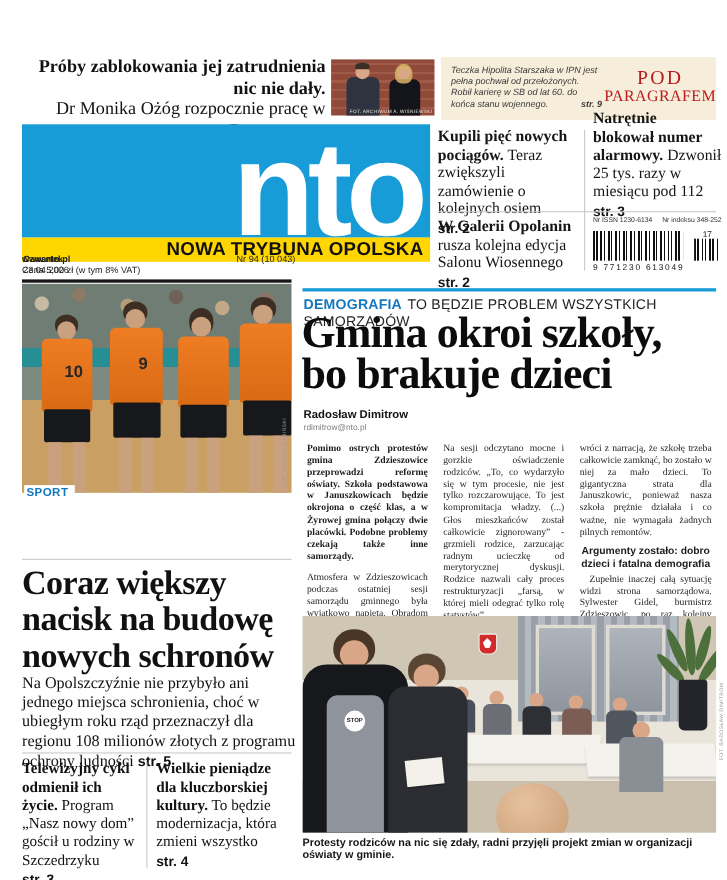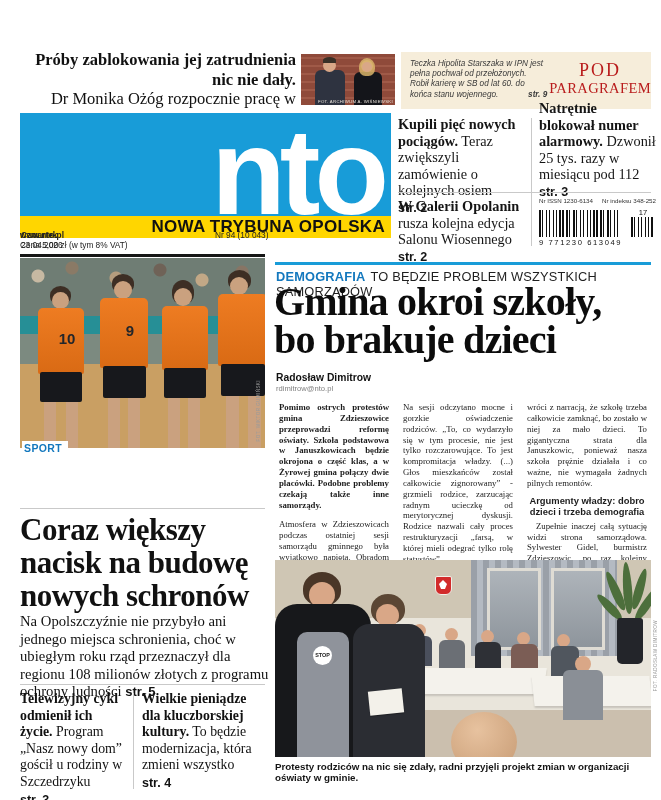--- a/index.html
+++ b/index.html
@@ -266,21 +266,21 @@
   <div class="abs col" style="left:275px;">
     <p class="lead">Pomimo ostrych protestów gmina Zdzieszowice przeprowadzi reformę oświaty. Szkoła podstawowa w Januszkowicach będzie okrojona o część klas, a w Żyrowej gmina połączy dwie placówki. Podobne problemy czekają także inne samorządy.</p>
     <p>Atmosfera w Zdzieszowicach podczas ostatniej sesji samorządu gminnego była wyjątkowo napięta. Obradom przyglądali się rodzice uczniów - przyszli na sesję w czarnych koszulkach z nadrukowanym hasłem: „Stop. Nie zabierajcie nam przyszłości naszych dzieci”. Wcześniej przeprowadzili zmasowaną akcję protestacyjną, a pod petycją zebrali potężną liczbę 1277 podpisów.</p>
   </div>
   <div class="abs col" style="left:399px;">
     <p>Na sesji odczytano mocne i gorzkie oświadczenie rodziców. „To, co wydarzyło się w tym procesie, nie jest tylko rozczarowujące. To jest kompromitacja władzy. (...) Głos mieszkańców został całkowicie zignorowany” - grzmieli rodzice, zarzucając radnym ucieczkę od merytorycznej dyskusji. Rodzice nazwali cały proces restrukturyzacji „farsą, w której mieli odegrać tylko rolę statystów”.</p>
     <p class="indent mt">Pomimo protestów, radni i tak podjęli uchwały w sprawie przeprowadzenia zmian. Mieszkańcy Januszkowic obawiają się, że to dopiero początek problemów w ich miejscowości. - To bardzo krótkowzroczna i niezwykle szkodliwa decyzja - komentuje sprawę w imieniu protestujących Marcin Gasz, przewodniczący Rady Rodziców. - Gmina zabierze nam teraz część najstarszych uczniów, a za kilka lat po-</p>
   </div>
   <div class="abs col" style="left:523px;width:128px;">
     <p>wróci z narracją, że szkołę trzeba całkowicie zamknąć, bo zostało w niej za mało dzieci. To gigantyczna strata dla Januszkowic, ponieważ nasza szkoła prężnie działała i co ważne, nie wymagała żadnych pilnych remontów.</p>
-    <p class="subhead">Argumenty władzy: dobro dzieci i trzeba demografia</p>
+    <p class="subhead">Argumenty zostało: dobro dzieci i fatalna demografia</p>
     <p class="indent">Zupełnie inaczej całą sytuację widzi strona samorządowa. Sylwester Gidel, burmistrz Zdzieszowic, po raz kolejny kategorycznie ucina pogłoski o zamiarze całkowitej likwidacji edukacji na wsiach. Stanowczo podkreśla, że powodem zmian jest malejąca liczba dzieci i wylicza, że w 2018 roku w gminie Zdzieszowice urodziło się 105 dzieci, natomiast w 2024 roku zaledwie 56.</p>
     <p class="readmore">Czytaj str. 4</p>
   </div>
 
   <div class="abs photo-main">
 
     <div class="abs curtain" style="left:196px;top:0;width:146px;height:96px;"></div>
     <div class="abs win" style="left:212px;top:8px;width:48px;height:76px;"></div>
     <div class="abs win" style="left:276px;top:8px;width:48px;height:76px;"></div>
 

